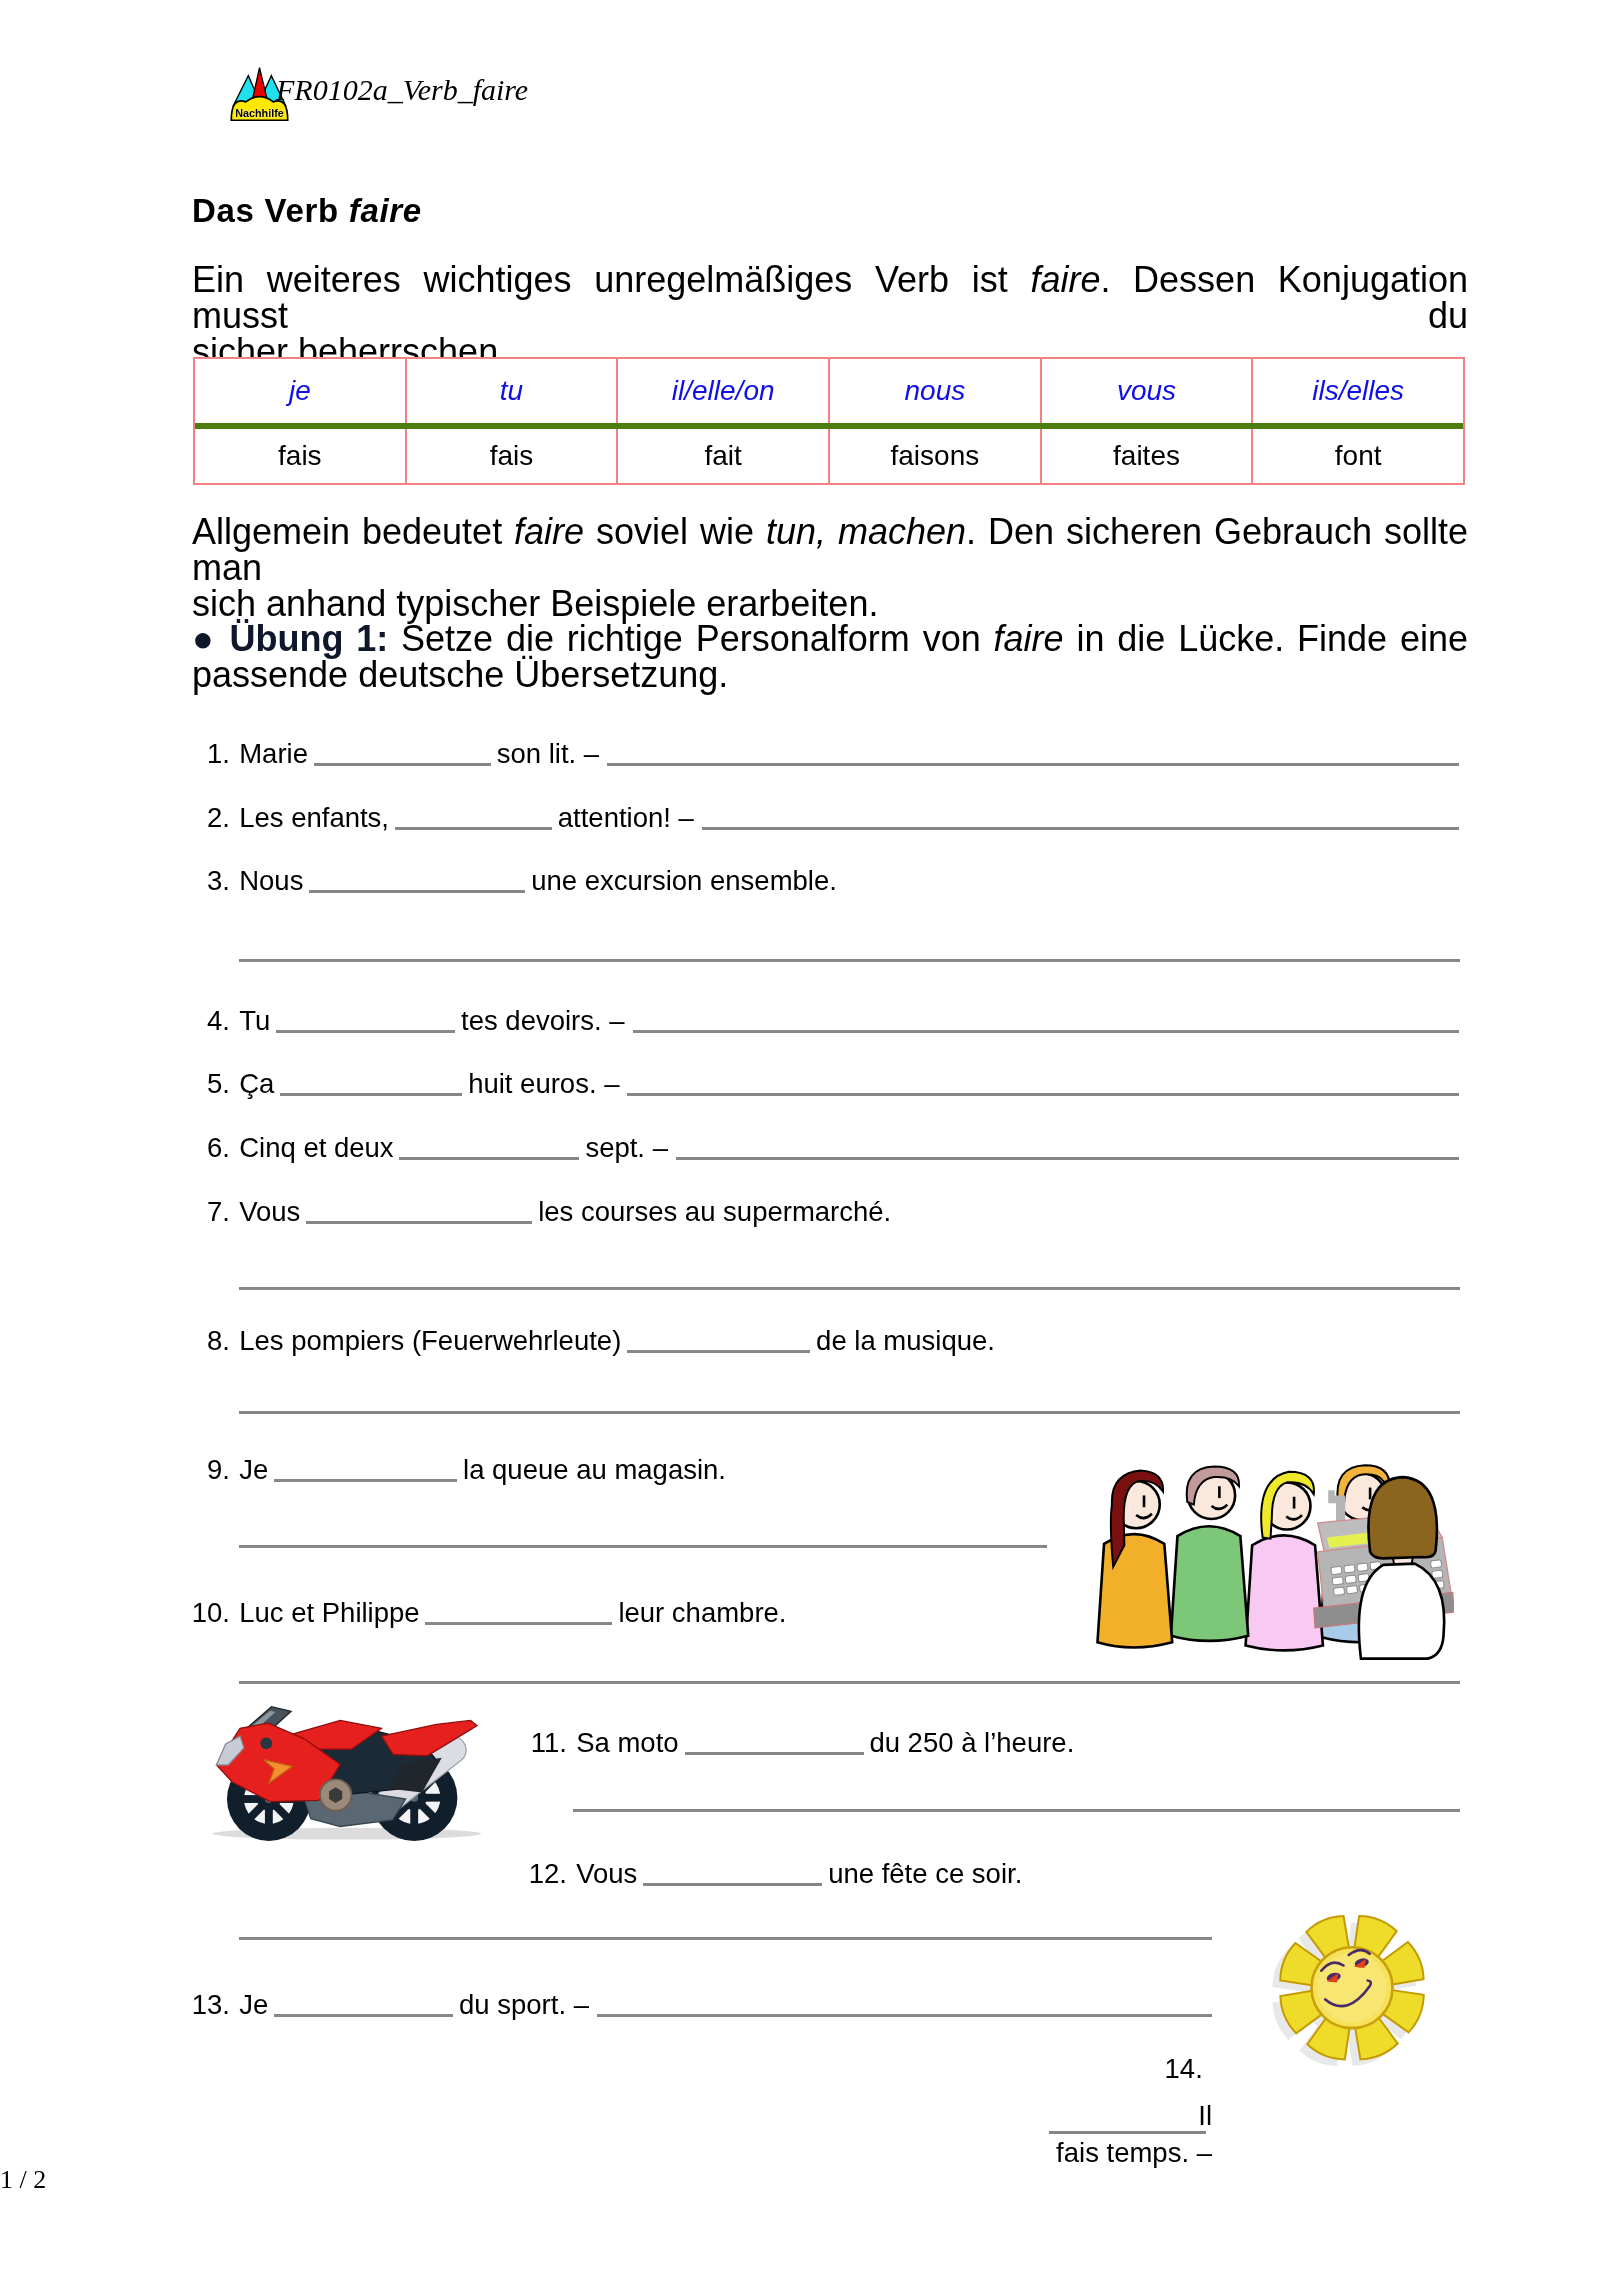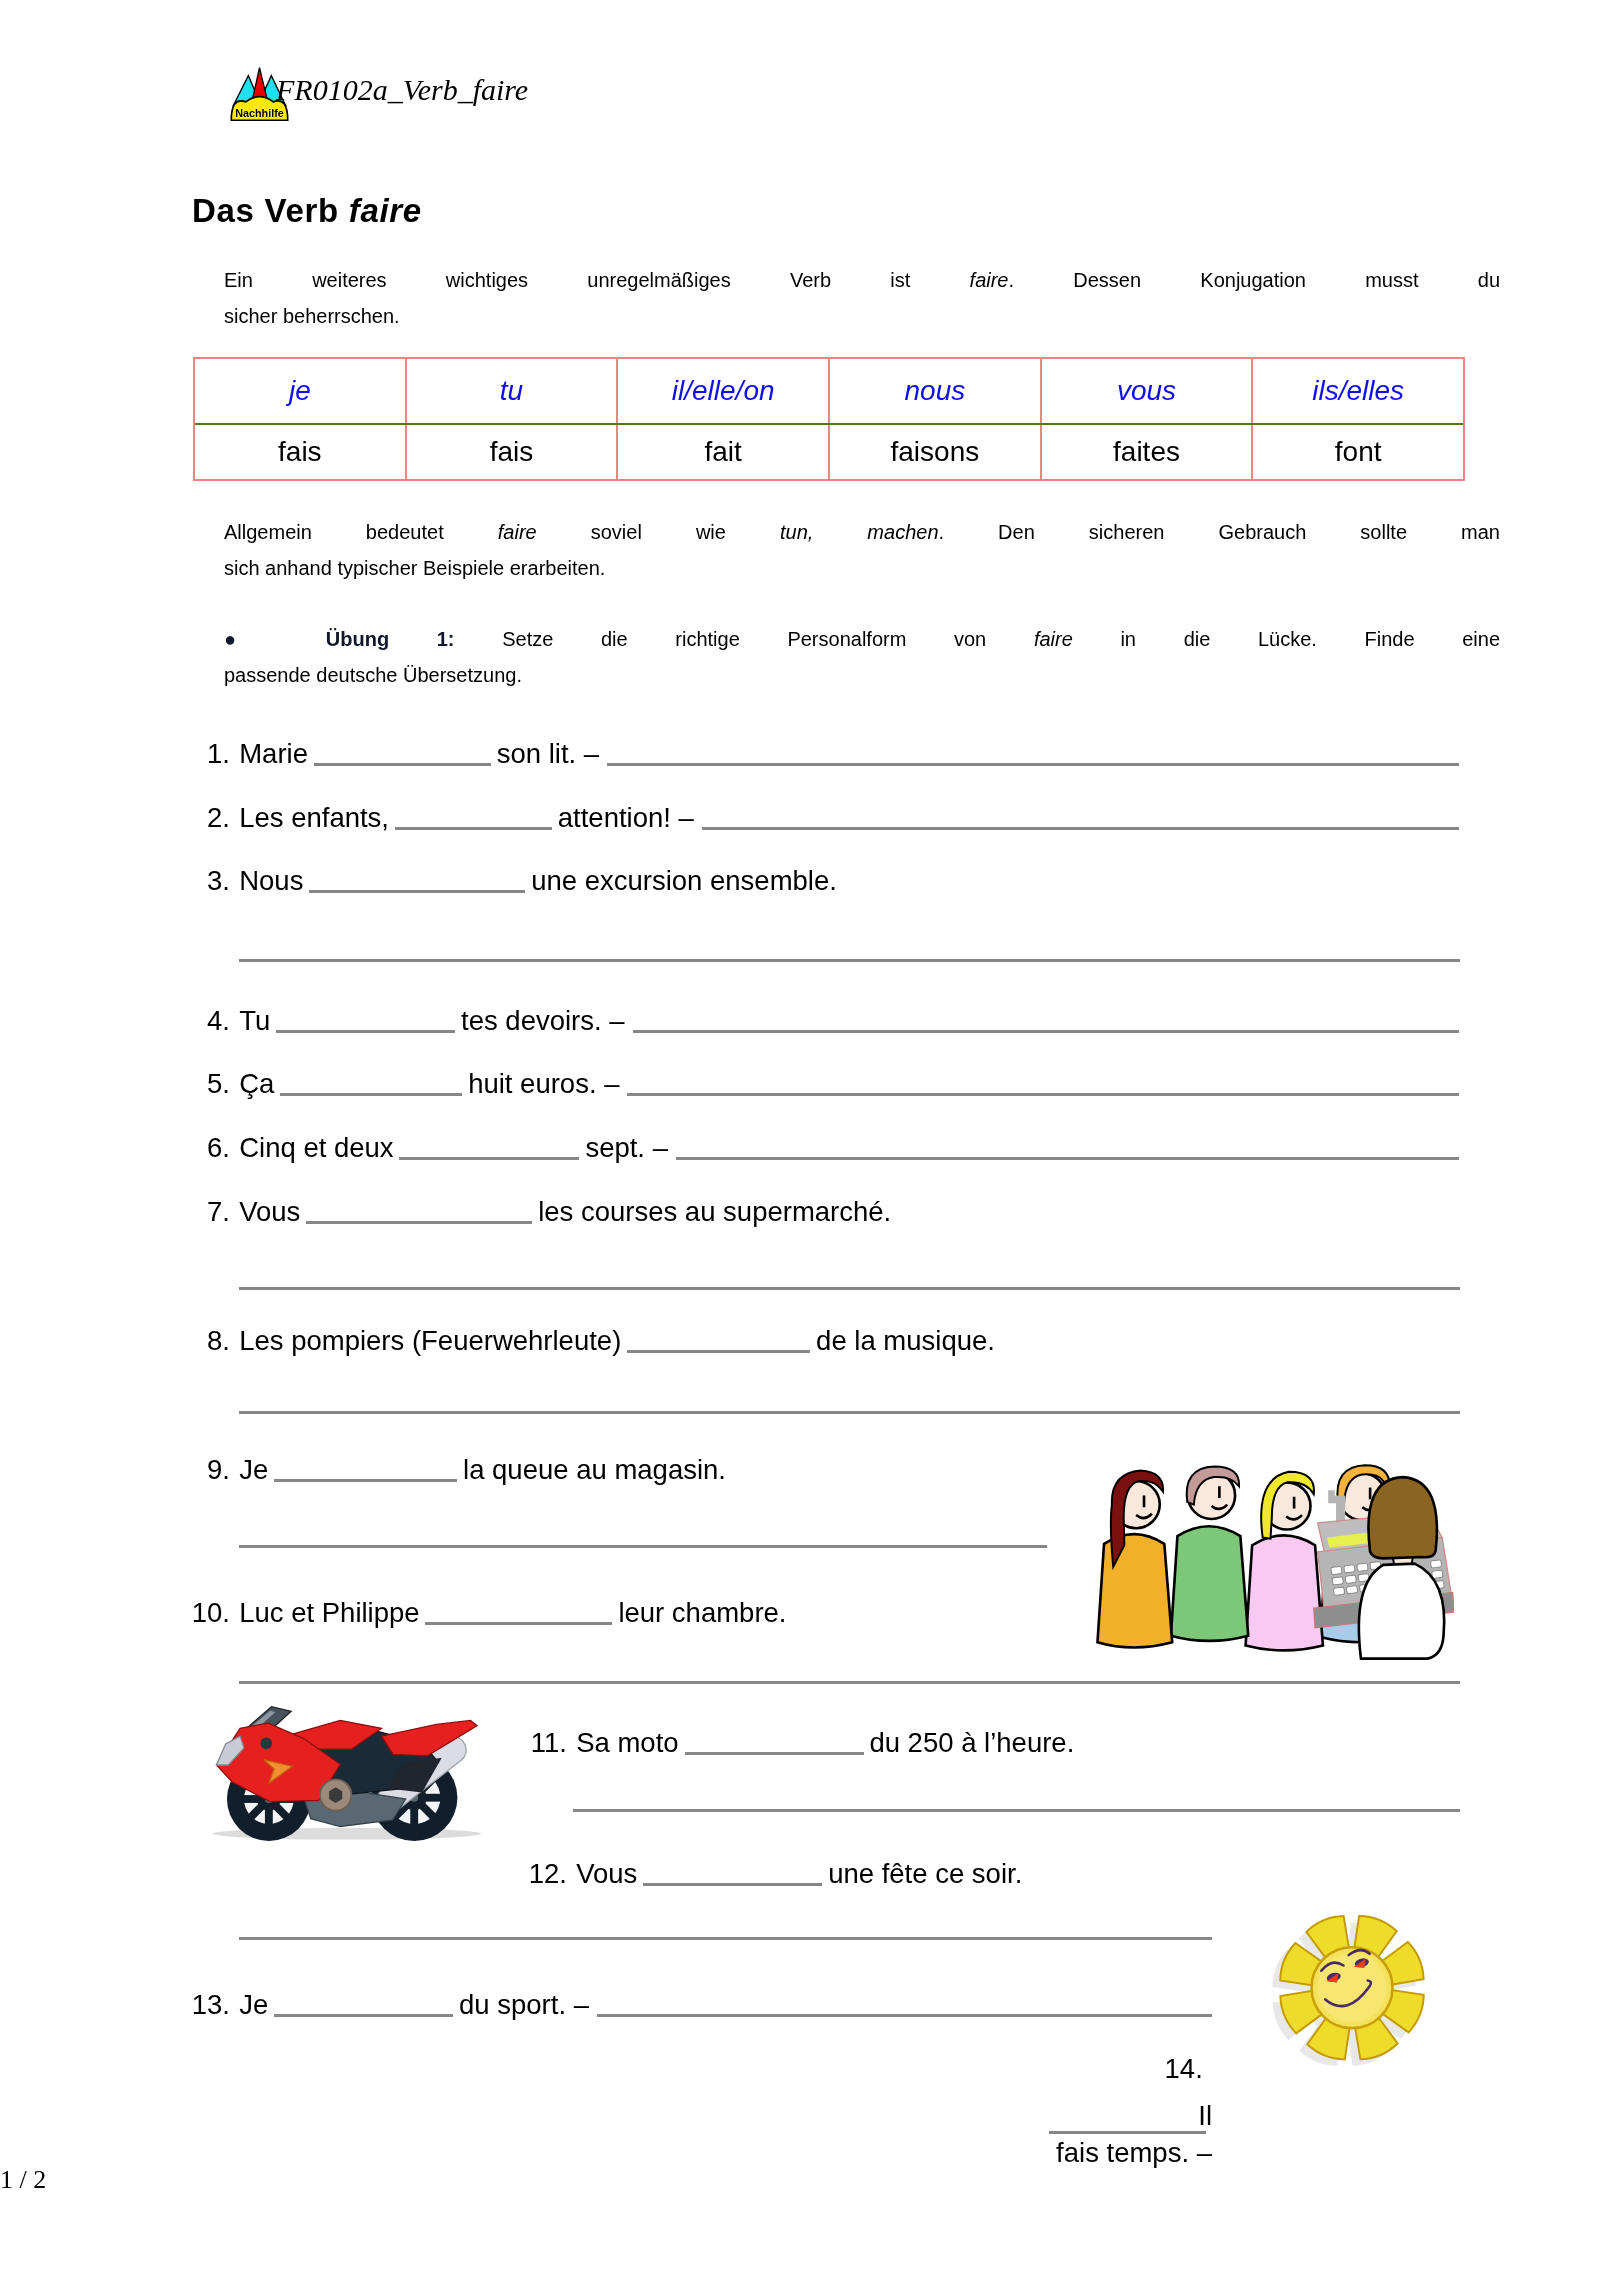--- a/index.html
+++ b/index.html
@@ -4,33 +4,33 @@
 <style>
   html,body{margin:0;padding:0;background:#ffffff;}
   body{width:1623px;height:2295px;position:relative;font-family:"Liberation Sans",sans-serif;color:#000;}
   .abs{position:absolute;}
   .page{position:absolute;left:0;top:0;width:1623px;height:2295px;background:#fff;overflow:hidden;}
 
   .doccode{left:276px;top:73px;font-family:"Liberation Serif",serif;font-style:italic;font-size:30px;}
   .title{left:192px;top:192px;font-size:33px;font-weight:bold;letter-spacing:0.7px;margin:0;}
   .title .rbi{font-style:italic;}
 
-  .par{left:192px;width:1276px;font-size:20px;line-height:36px;margin-left:32px;}
+  .par{left:192px;width:1276px;font-size:36px;line-height:36px;}
   .pline{white-space:nowrap;}
   .pline.just{text-align:justify;text-align-last:justify;white-space:normal;}
   .ri{font-style:italic;}
   .rb{font-weight:bold;}
   .rbi{font-weight:bold;font-style:italic;}
   .rblue{color:#0f172a;font-weight:bold;}
 
   
   .conj{left:193px;top:357px;width:1268px;border:2px solid #F28282;background:#fff;}
   .conj-row{display:flex;}
   .conj-row.headr{height:64px;}
-  .conj-row.bodyr{height:54px;border-top:2px solid #4d7c0f;}
+  .conj-row.bodyr{height:54px;border-top:6px solid #4d7c0f;}
   .conj-cell{flex:1 1 0;display:flex;align-items:center;justify-content:center;font-size:28px;}
   .conj-cell + .conj-cell{border-left:2px solid #F28282;}
   .headr .conj-cell{color:#0f0fe8;font-style:italic;}
 
   
   .item-row{position:absolute;display:flex;align-items:flex-end;font-size:27.5px;line-height:31px;}
   .inum{flex:0 0 47px;text-align:right;margin-right:9.2px;}
   .itext{flex:0 0 auto;white-space:pre;}
   .blank{flex:0 0 auto;height:2.6px;background:#878787;margin:0 5.9px 3.3px 5.9px;}
   .fillline{flex:1 1 auto;height:2.6px;background:#878787;margin:0 0 3.3px 7.9px;}

